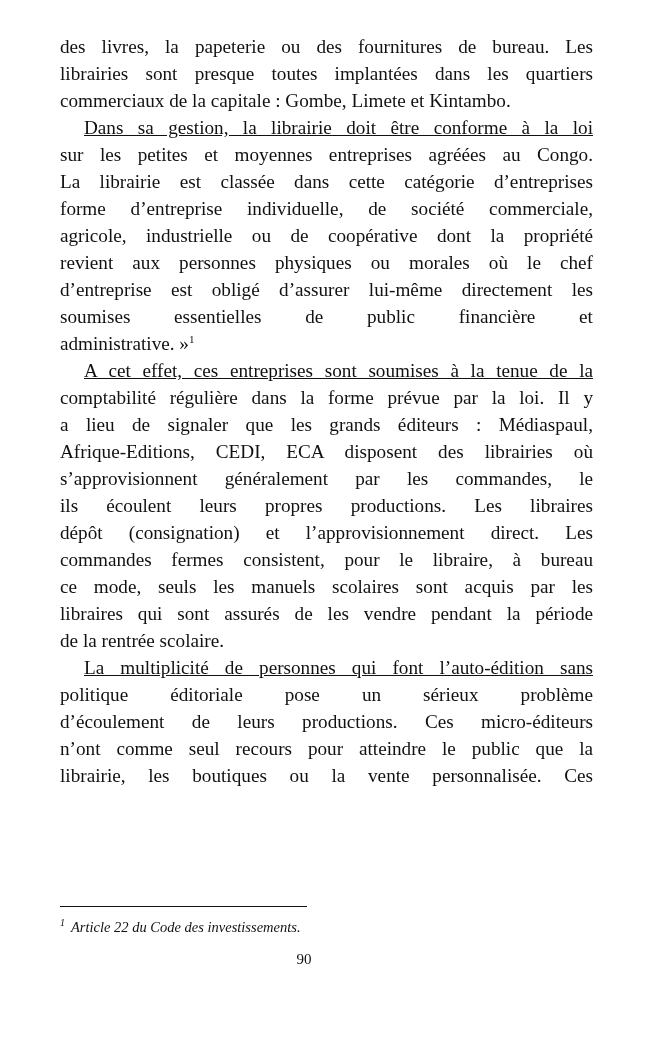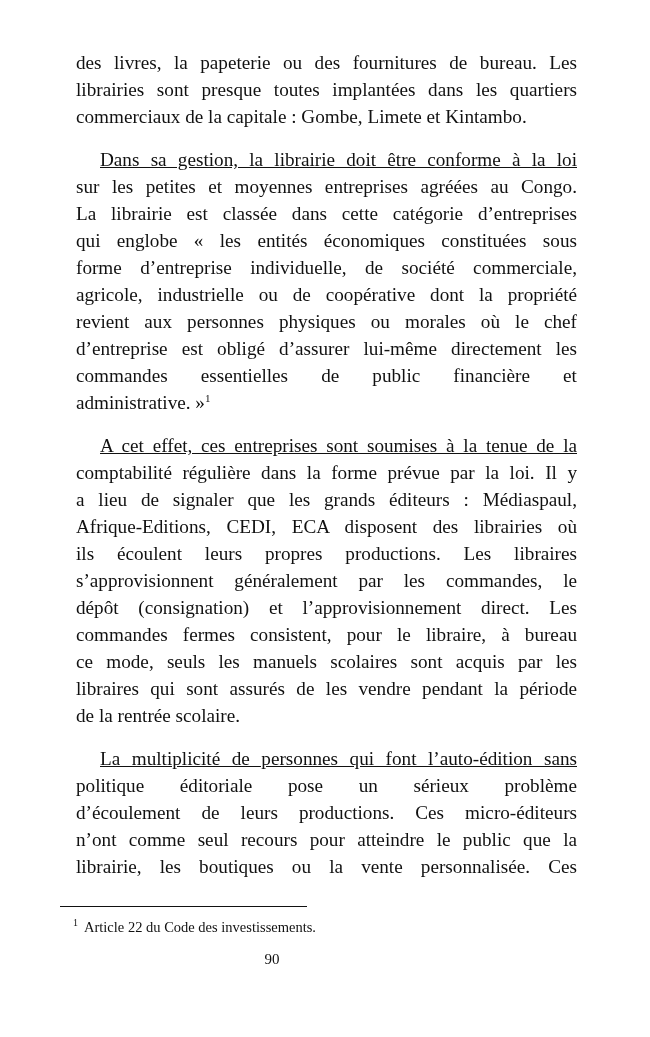--- a/index.html
+++ b/index.html
@@ -15,21 +15,21 @@
       font-family: "Liberation Serif", "DejaVu Serif", serif;
       color: #111111;
     }
     .page {
       position: absolute;
       left: 60px;
       top: 33px;
       width: 533px;
     }
     .para {
-      margin: 16px;
+      margin: 0;
       font-size: 19.2px;
       line-height: 27px;
       text-align: justify;
       text-align-last: left;
     }
     .line {
       display: block;
       text-align: justify;
       text-align-last: justify;
       white-space: nowrap;
@@ -54,80 +54,81 @@
     .footnote-rule {
       position: absolute;
       left: 60px;
       top: 906px;
       width: 247px;
       height: 0;
       border-top: 1.5px solid #111111;
     }
     .footnote {
       position: absolute;
-      left: 73px;
+      left: 60px;
       top: 918px;
       font-size: 14.5px;
       line-height: 18px;
       white-space: nowrap;
+      font-style: italic;
     }
     .footnote .fn-num {
       font-size: 10px;
       vertical-align: super;
       line-height: 0;
       margin-right: 6px;
     }
     .page-number {
       position: absolute;
       left: 0;
       width: 544px;
       top: 950px;
       text-align: center;
       font-size: 15px;
       line-height: 18px;
+      padding-left: 32px;
     }
   </style>
 </head>
 <body>
 
 <div class="page">
 
   <p class="para">
     <span class="line">des livres, la papeterie ou des fournitures de bureau. Les</span>
     <span class="line">librairies sont presque toutes implantées dans les quartiers</span>
     <span class="line last">commerciaux de la capitale : Gombe, Limete et Kintambo.</span>
   </p>
 
   <p class="para">
     <span class="line indent">Dans sa gestion, la librairie doit être conforme à la loi</span>
     <span class="line">sur les petites et moyennes entreprises agréées au Congo.</span>
     <span class="line">La librairie est classée dans cette catégorie d’entreprises</span>
-    <span class="line">qui englobe « les entités économiques constituées sous</span>
     <span class="line">forme d’entreprise individuelle, de société commerciale,</span>
     <span class="line">agricole, industrielle ou de coopérative dont la propriété</span>
     <span class="line">revient aux personnes physiques ou morales où le chef</span>
     <span class="line">d’entreprise est obligé d’assurer lui-même directement les</span>
     <span class="line spread">
-      <span>commandes</span>
+      <span>soumises</span>
       <span>essentielles</span>
       <span>de</span>
       <span>public</span>
       <span>financière</span>
       <span>et</span>
     </span>
     <span class="line last"><span>administrative. »</span><sup class="fnref">1</sup></span>
   </p>
 
   <p class="para">
     <span class="line indent">A cet effet, ces entreprises sont soumises à la tenue de la</span>
     <span class="line">comptabilité régulière dans la forme prévue par la loi. Il y</span>
     <span class="line">a lieu de signaler que les grands éditeurs : Médiaspaul,</span>
     <span class="line">Afrique-Editions, CEDI, ECA disposent des librairies où</span>
+    <span class="line">s’approvisionnent généralement par les commandes, le</span>
     <span class="line">ils écoulent leurs propres productions. Les libraires</span>
-    <span class="line">s’approvisionnent généralement par les commandes, le</span>
     <span class="line">dépôt (consignation) et l’approvisionnement direct. Les</span>
     <span class="line">commandes fermes consistent, pour le libraire, à bureau</span>
     <span class="line">ce mode, seuls les manuels scolaires sont acquis par les</span>
     <span class="line">libraires qui sont assurés de les vendre pendant la période</span>
     <span class="line last">de la rentrée scolaire.</span>
   </p>
 
   <p class="para">
     <span class="line indent">La multiplicité de personnes qui font l’auto-édition sans</span>
     <span class="line spread">

